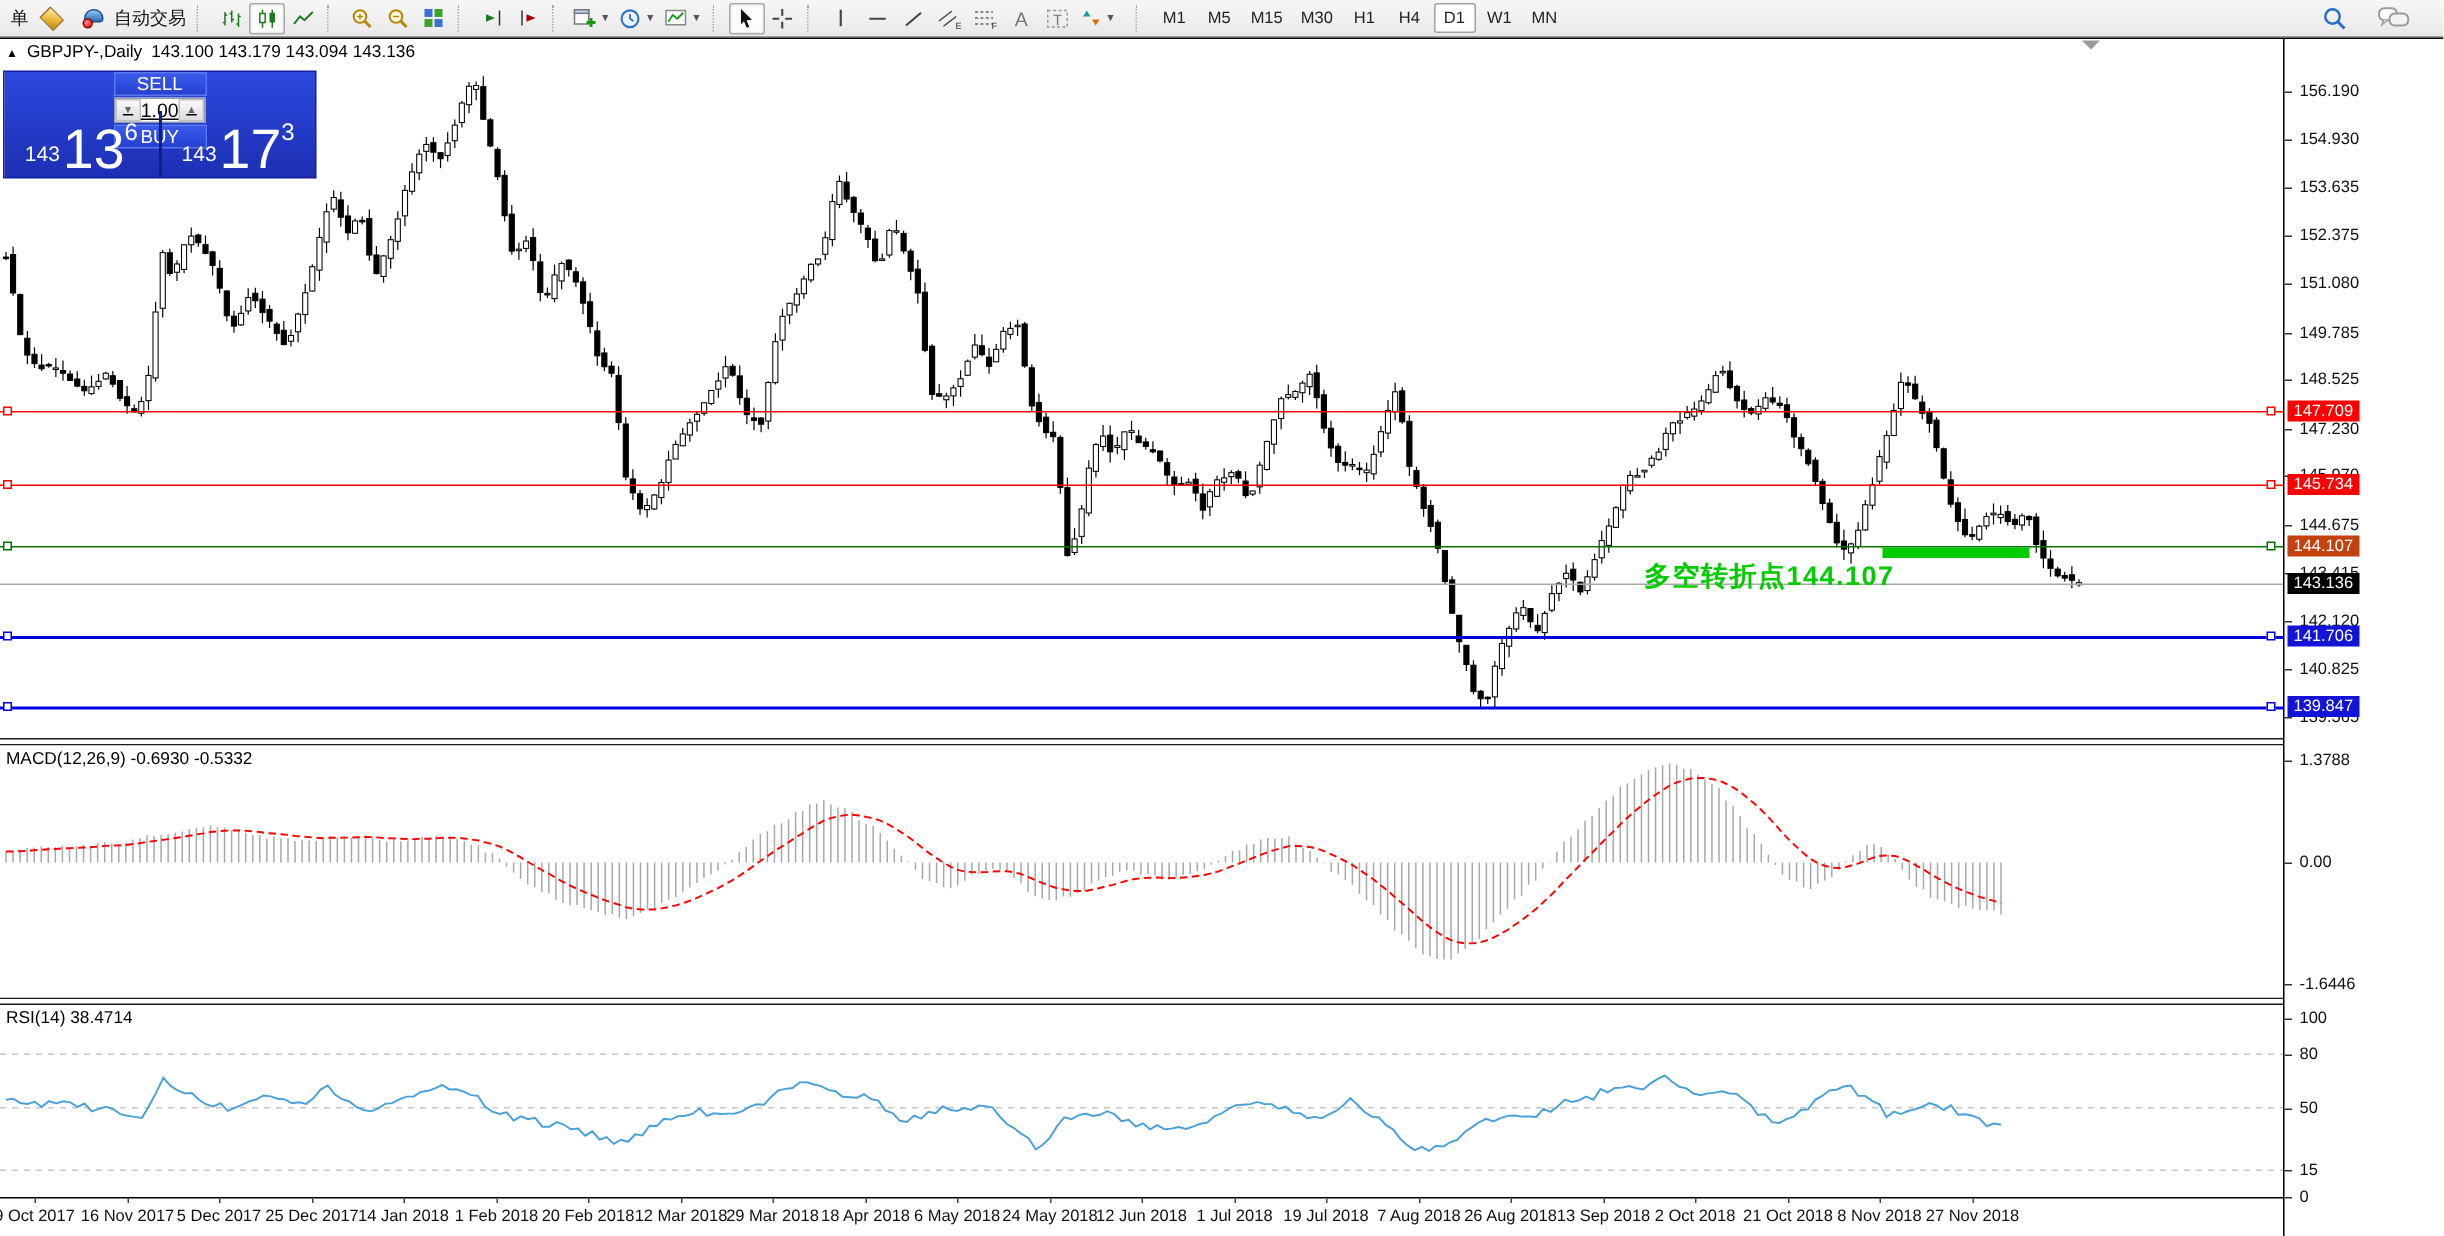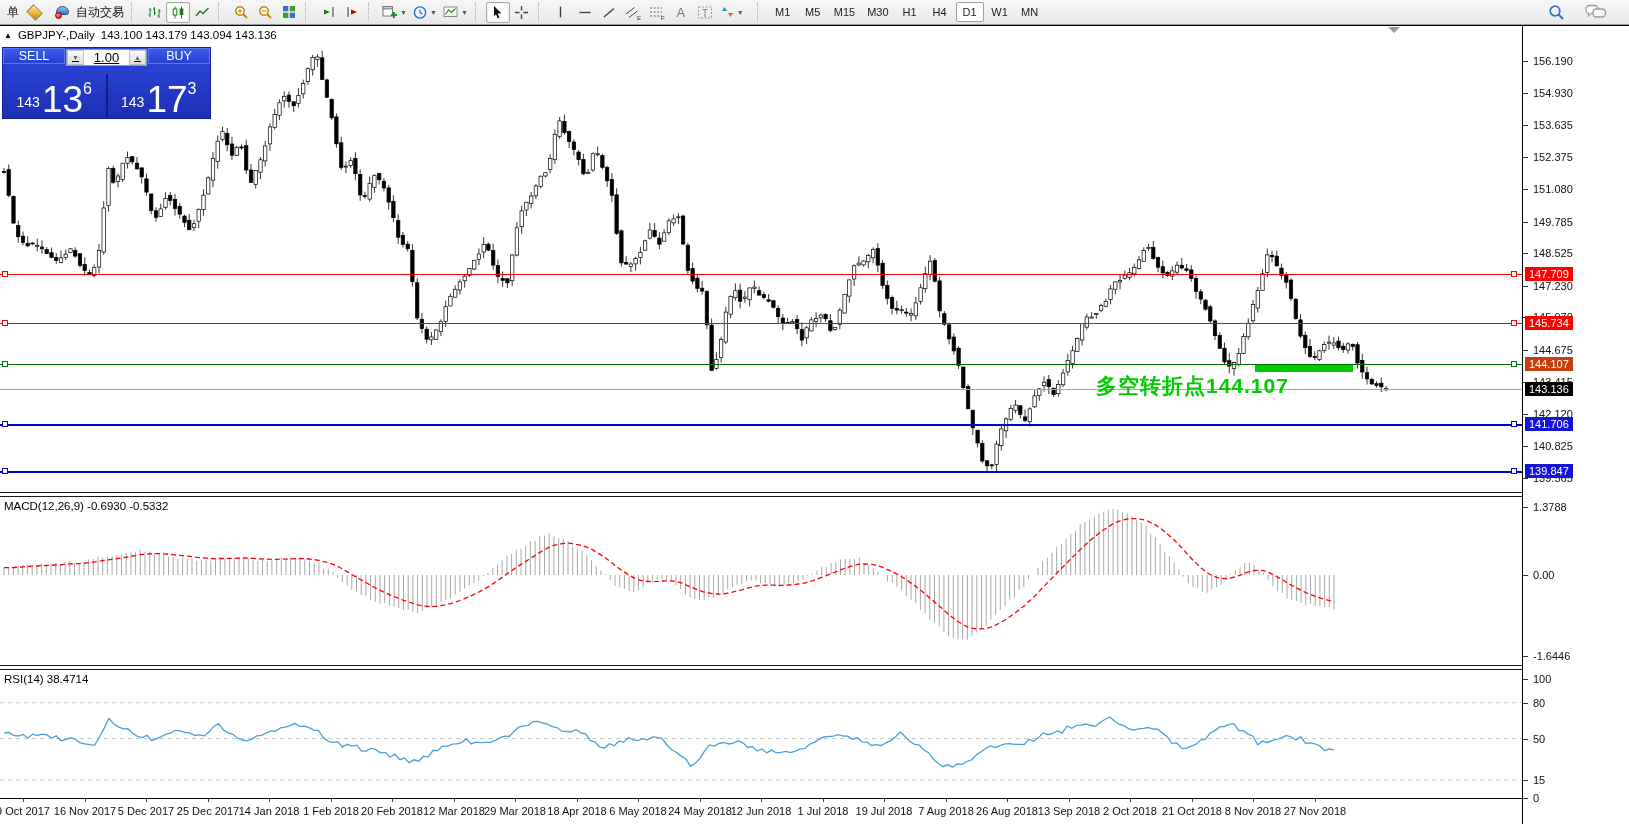--- a/index.html
+++ b/index.html
@@ -45,40 +45,40 @@
   .date-tick { position:absolute; top:0; width:1px; height:3px; background:#444; }
 
   .chart-title { position:absolute; left:4px; top:3px; z-index:30; font-size:11.5px; color:#000;
     display:flex; align-items:center; gap:6px; }
   .collapse-arrow { font-size:8px; color:#000; }
   .sym { letter-spacing:0; }
 
   
   .trade-panel { position:absolute; left:2px; top:21px; width:209px; z-index:40;
     background:linear-gradient(#2c49dd,#1d2fb4); border:1px solid #13209a; }
-  .tp-row1 { display:flex; height:26px; align-items:flex-start; }
+  .tp-row1 { display:flex; height:26px; align-items:center;flex-direction:column; }
   .tp-btn { width:62px; display:flex; align-items:center; justify-content:center; color:#fff;
     font-size:12.5px; background:linear-gradient(#3a5ceb,#2440cf); border:1px solid #5a78f0; }
   .tp-stepper { flex:1; display:flex; background:#fff; border:1px solid #8f9bb5; margin:1px;text-decoration:underline; }
   .tp-spin { width:17px; display:flex; align-items:center; justify-content:center; font-size:7px;
     color:#666; background:linear-gradient(#fafafa,#dcdcdc); border:1px solid #c0c0c0; }
   .tp-vol { flex:1; display:flex; align-items:center; justify-content:center; font-size:13px; color:#000; }
   .tp-row2 { display:flex; height:44px; }
   .tp-half { flex:1; display:flex; align-items:flex-end; justify-content:center; color:#fff;
     padding-bottom:3px; }
   .tp-half.sell { border-right:2px solid #101e86; }
   .pp-small { font-size:14px; margin:0 2px 5px 0; }
   .pp-big { font-size:37px; line-height:.82; font-weight:400; }
   .pp-sup { font-size:16px; align-self:flex-start; margin-top:6px; }
 
   
   .hline { position:absolute; left:0; width:100%; z-index:10; }
   .hline .endsq { position:absolute; top:-3px; width:6px; height:6px; background:#fff; }
   .bid-line { position:absolute; left:0; width:100%; height:1px; background:#a8a8a8; z-index:9; }
-  .annotation { position:absolute; z-index:25; font-size:21px; font-weight:bold; color:#00CC00;
+  .annotation { position:absolute; z-index:25; font-size:18px; font-weight:bold; color:#00CC00;
     letter-spacing:1px; white-space:nowrap; }
   .hl-rect { position:absolute; z-index:24; background:#00CC00; }
   .shift-marker { position:absolute; top:1px; z-index:5; width:0; height:0;
     border-left:6px solid transparent; border-right:6px solid transparent; border-top:6px solid #9a9a9a; }
 
   .pane-label { position:absolute; left:4px; top:3px; z-index:20; font-size:11.5px; color:#000; }
 
   
   .tick { position:absolute; left:10px; }
   .tick-dash { position:absolute; left:0; width:5px; height:1px; background:#333; }

